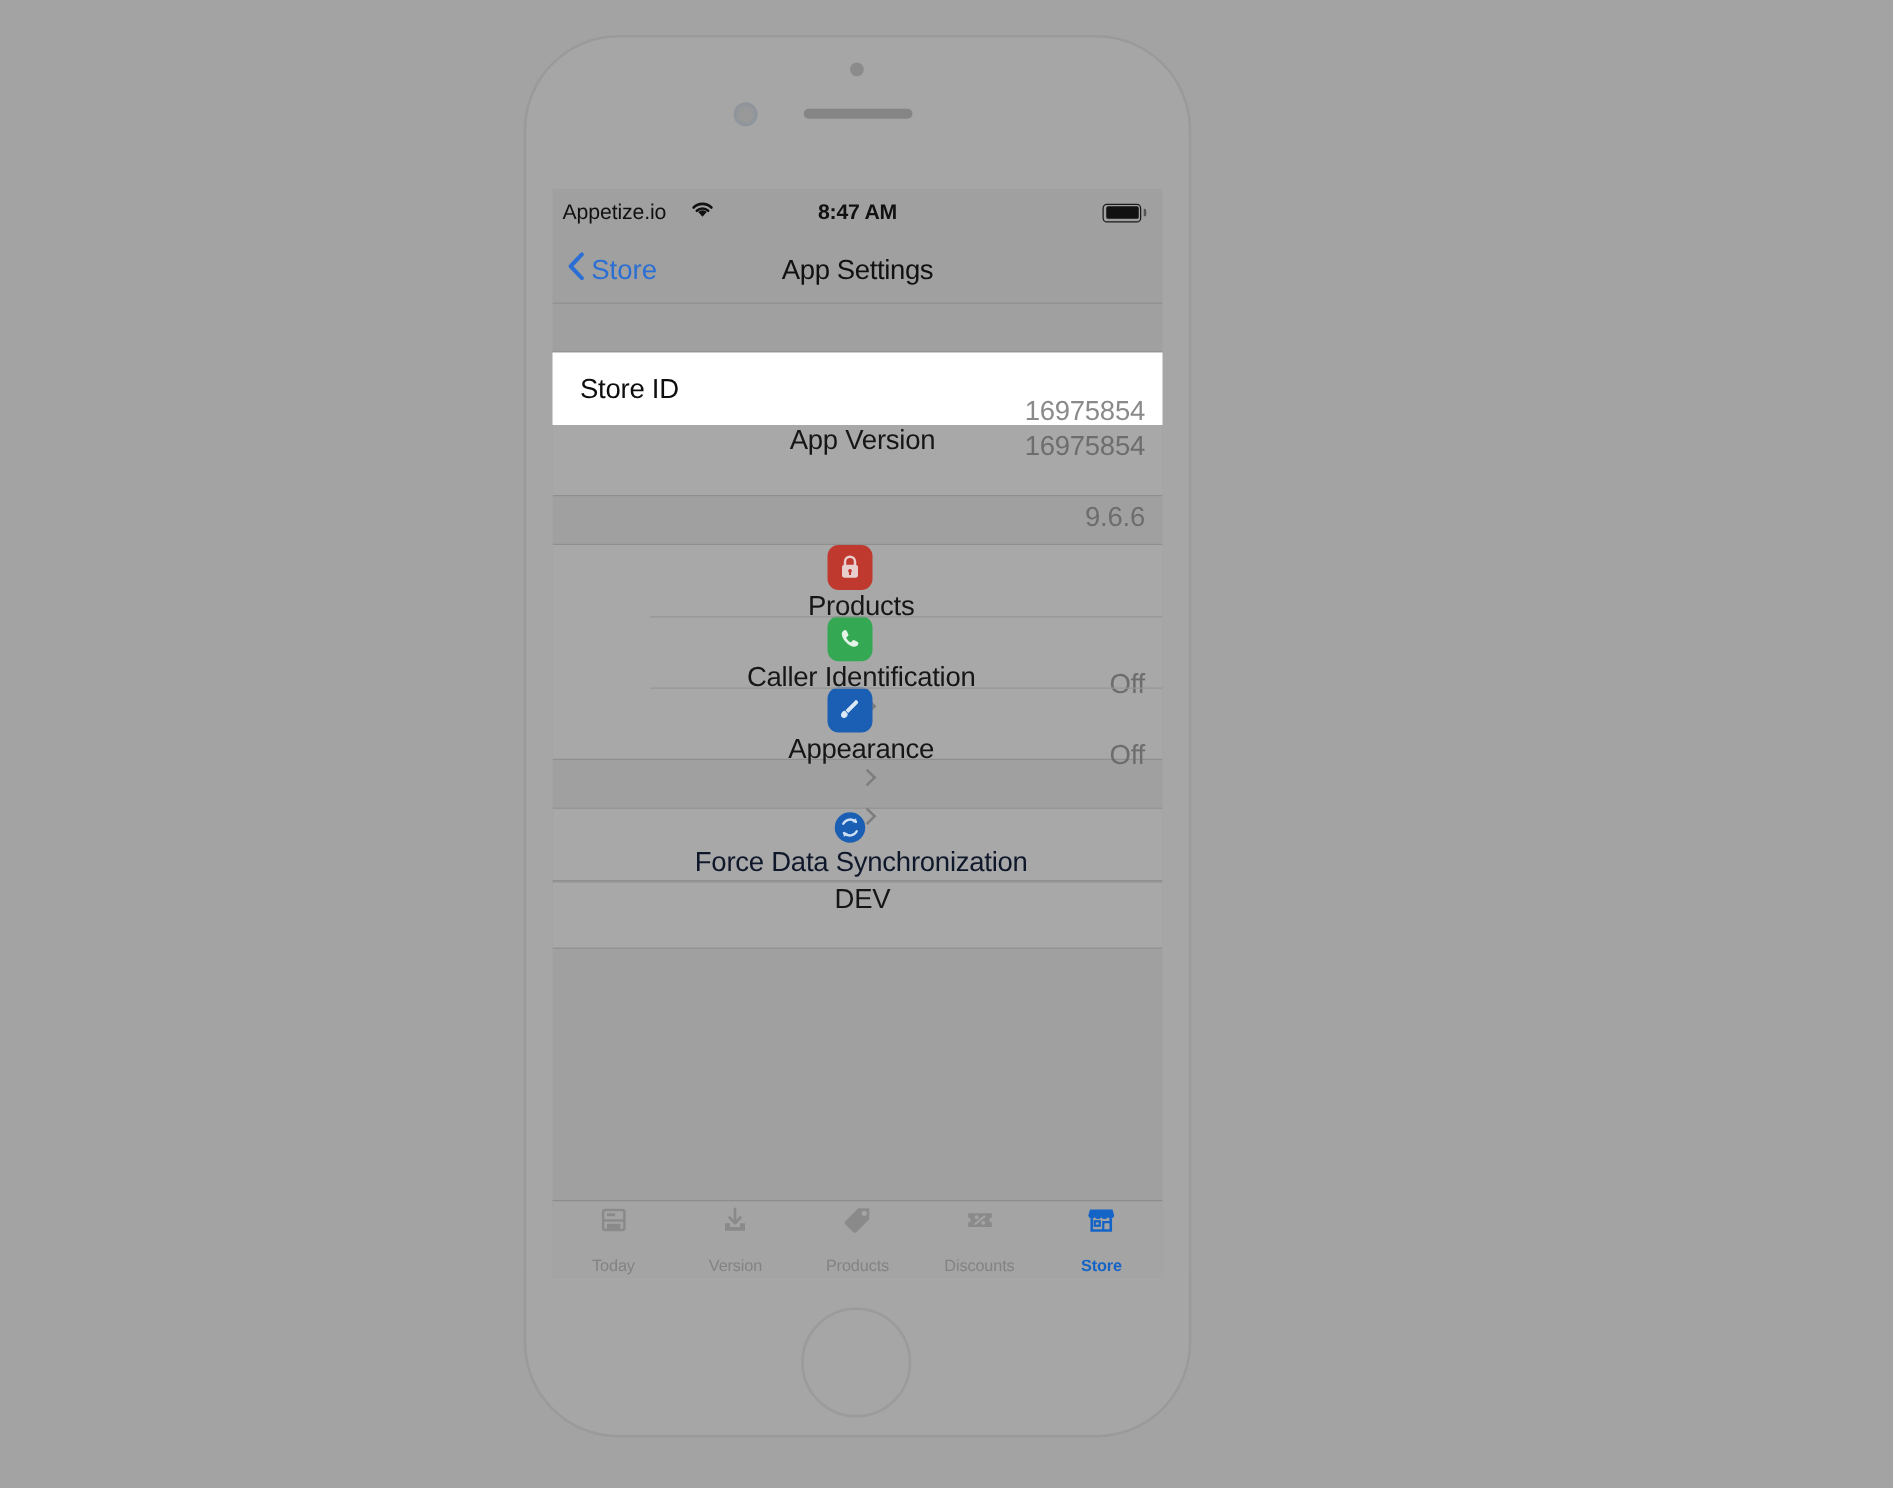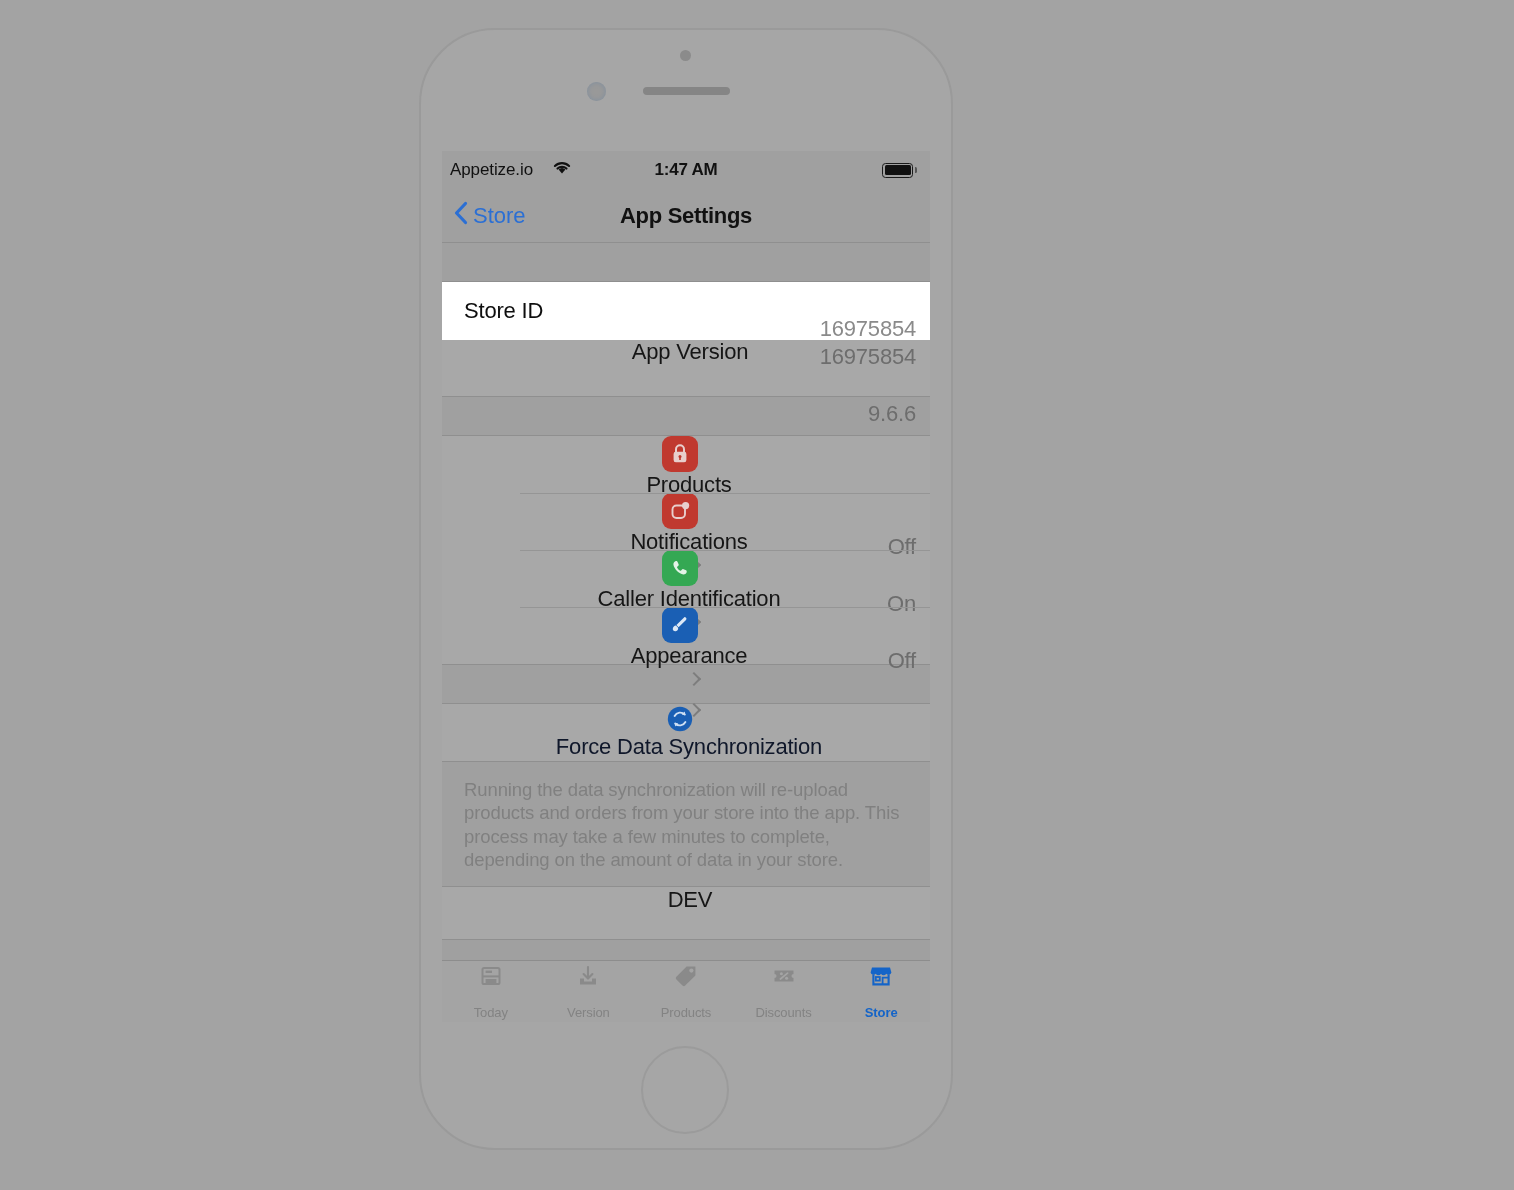--- a/index.html
+++ b/index.html
@@ -130,21 +130,21 @@
     color: #2b6fd4;
     font-size: 22px;
     cursor: pointer;
     z-index: 2;
   }
   #nav-title {
     position: absolute;
     left: 0; right: 0;
     text-align: center;
     font-size: 22px;
-    font-weight: bold;
+    font-weight: normal;
     color: #111;
     letter-spacing: -0.3px;
     pointer-events: none;
   }
 
   
   #table-content { position: relative; }
   .section-gap { height: 38px; }
   .group {
     background: #a8a8a8;
@@ -283,21 +283,21 @@
     <div id="carrier-group">
       <span id="carrier-label">Appetize.io</span>
       <span>
         <svg width="20" height="15" viewBox="0 0 20 15">
           <path d="M10 13.4 L6.6 9.6 a5 5 0 0 1 6.8 0 Z" fill="#111"></path>
           <path d="M2.9 6.0 a10.2 10.2 0 0 1 14.2 0" stroke="#111" stroke-width="2.1" fill="none" stroke-linecap="round"></path>
           <path d="M5.5 8.6 a6.6 6.6 0 0 1 9 0" stroke="#111" stroke-width="2.1" fill="none" stroke-linecap="round"></path>
         </svg>
       </span>
     </div>
-    <div id="status-time">1:47 AM</div>
+    <div id="status-time">8:47 AM</div>
     <div id="battery-group">
       <div class="battery-shell">
           <div class="battery-fill"></div>
         </div>
       <div class="battery-cap"></div>
     </div>
   </div>
 
   <div id="nav-bar">
     <div id="back-button">
@@ -342,31 +342,20 @@
             <rect x="3.6" y="8.8" width="12.8" height="10.4" rx="2.2" fill="#e8cfcd"></rect>
             <circle cx="10" cy="13.6" r="1.5" fill="#c0392f"></circle>
             <rect x="9.2" y="13.6" width="1.6" height="3.4" fill="#c0392f"></rect>
           </svg>
         </span>
         <span class="row-label">Products</span>
         <span class="row-value">Off</span>
         <span class="chevron"></span>
       </div>
 
-      <div class="row has-icon">
-        <span class="row-icon" style="background:#c0392f;">
-          <svg width="22" height="22" viewBox="0 0 22 22">
-            <rect x="3.5" y="5.5" width="12.5" height="12.5" rx="4" stroke="#e8cfcd" stroke-width="1.9" fill="none"></rect>
-            <circle cx="16.6" cy="5.6" r="3.6" fill="#e8cfcd"></circle>
-          </svg>
-        </span>
-        <span class="row-label">Notifications</span>
-        <span class="row-value">On</span>
-        <span class="chevron"></span>
-      </div>
 
       <div class="row has-icon">
         <span class="row-icon" style="background:#34a853;">
           <svg width="20" height="20" viewBox="0 0 20 20">
             <path d="M5.4 3.2 c1.2-0.5 1.9 0.2 2.3 1.1 l0.9 2 c0.3 0.7 0.1 1.2-0.5 1.7 l-0.9 0.7 c-0.2 0.2-0.2 0.4-0.1 0.7 c0.6 1.4 1.9 2.7 3.3 3.3 c0.3 0.1 0.5 0.1 0.7-0.1 l0.7-0.9 c0.5-0.6 1-0.8 1.7-0.5 l2 0.9 c0.9 0.4 1.6 1.1 1.1 2.3 c-0.5 1.2-1.9 2.1-3.3 2 C9.2 16 4 10.8 3.4 6.5 C3.3 5.1 4.2 3.7 5.4 3.2 Z" fill="#e3f3e7"></path>
           </svg>
         </span>
         <span class="row-label">Caller Identification</span>
         <span class="row-value">Off</span>
         <span class="chevron"></span>
@@ -395,21 +384,20 @@
             <circle cx="15" cy="15" r="12.2" fill="#1a5fb4"></circle>
             <path d="M9.6 12.0 a6.4 6.4 0 0 1 10.2-1.5" stroke="#cfe0f4" stroke-width="1.9" fill="none" stroke-linecap="round"></path>
             <path d="M20.4 18.0 a6.4 6.4 0 0 1 -10.2 1.5" stroke="#cfe0f4" stroke-width="1.9" fill="none" stroke-linecap="round"></path>
             <path d="M19.9 7.4 L20.2 11.0 L16.7 10.7 Z" fill="#cfe0f4"></path>
             <path d="M10.1 22.6 L9.8 19.0 L13.3 19.3 Z" fill="#cfe0f4"></path>
           </svg>
         </span>
         <span id="sync-label">Force Data Synchronization</span>
       </div>
     </div>
-    <div id="sync-footer-text">Running the data synchronization will re-upload products and orders from your store into the app. This process may take a few minutes to complete, depending on the amount of data in your store.</div>
 
     <div class="group" id="dev-group">
       <div class="row">
         <span id="dev-label" class="row-label">DEV</span>
       </div>
     </div>
 
   </div>
 
   <div id="tab-bar">

